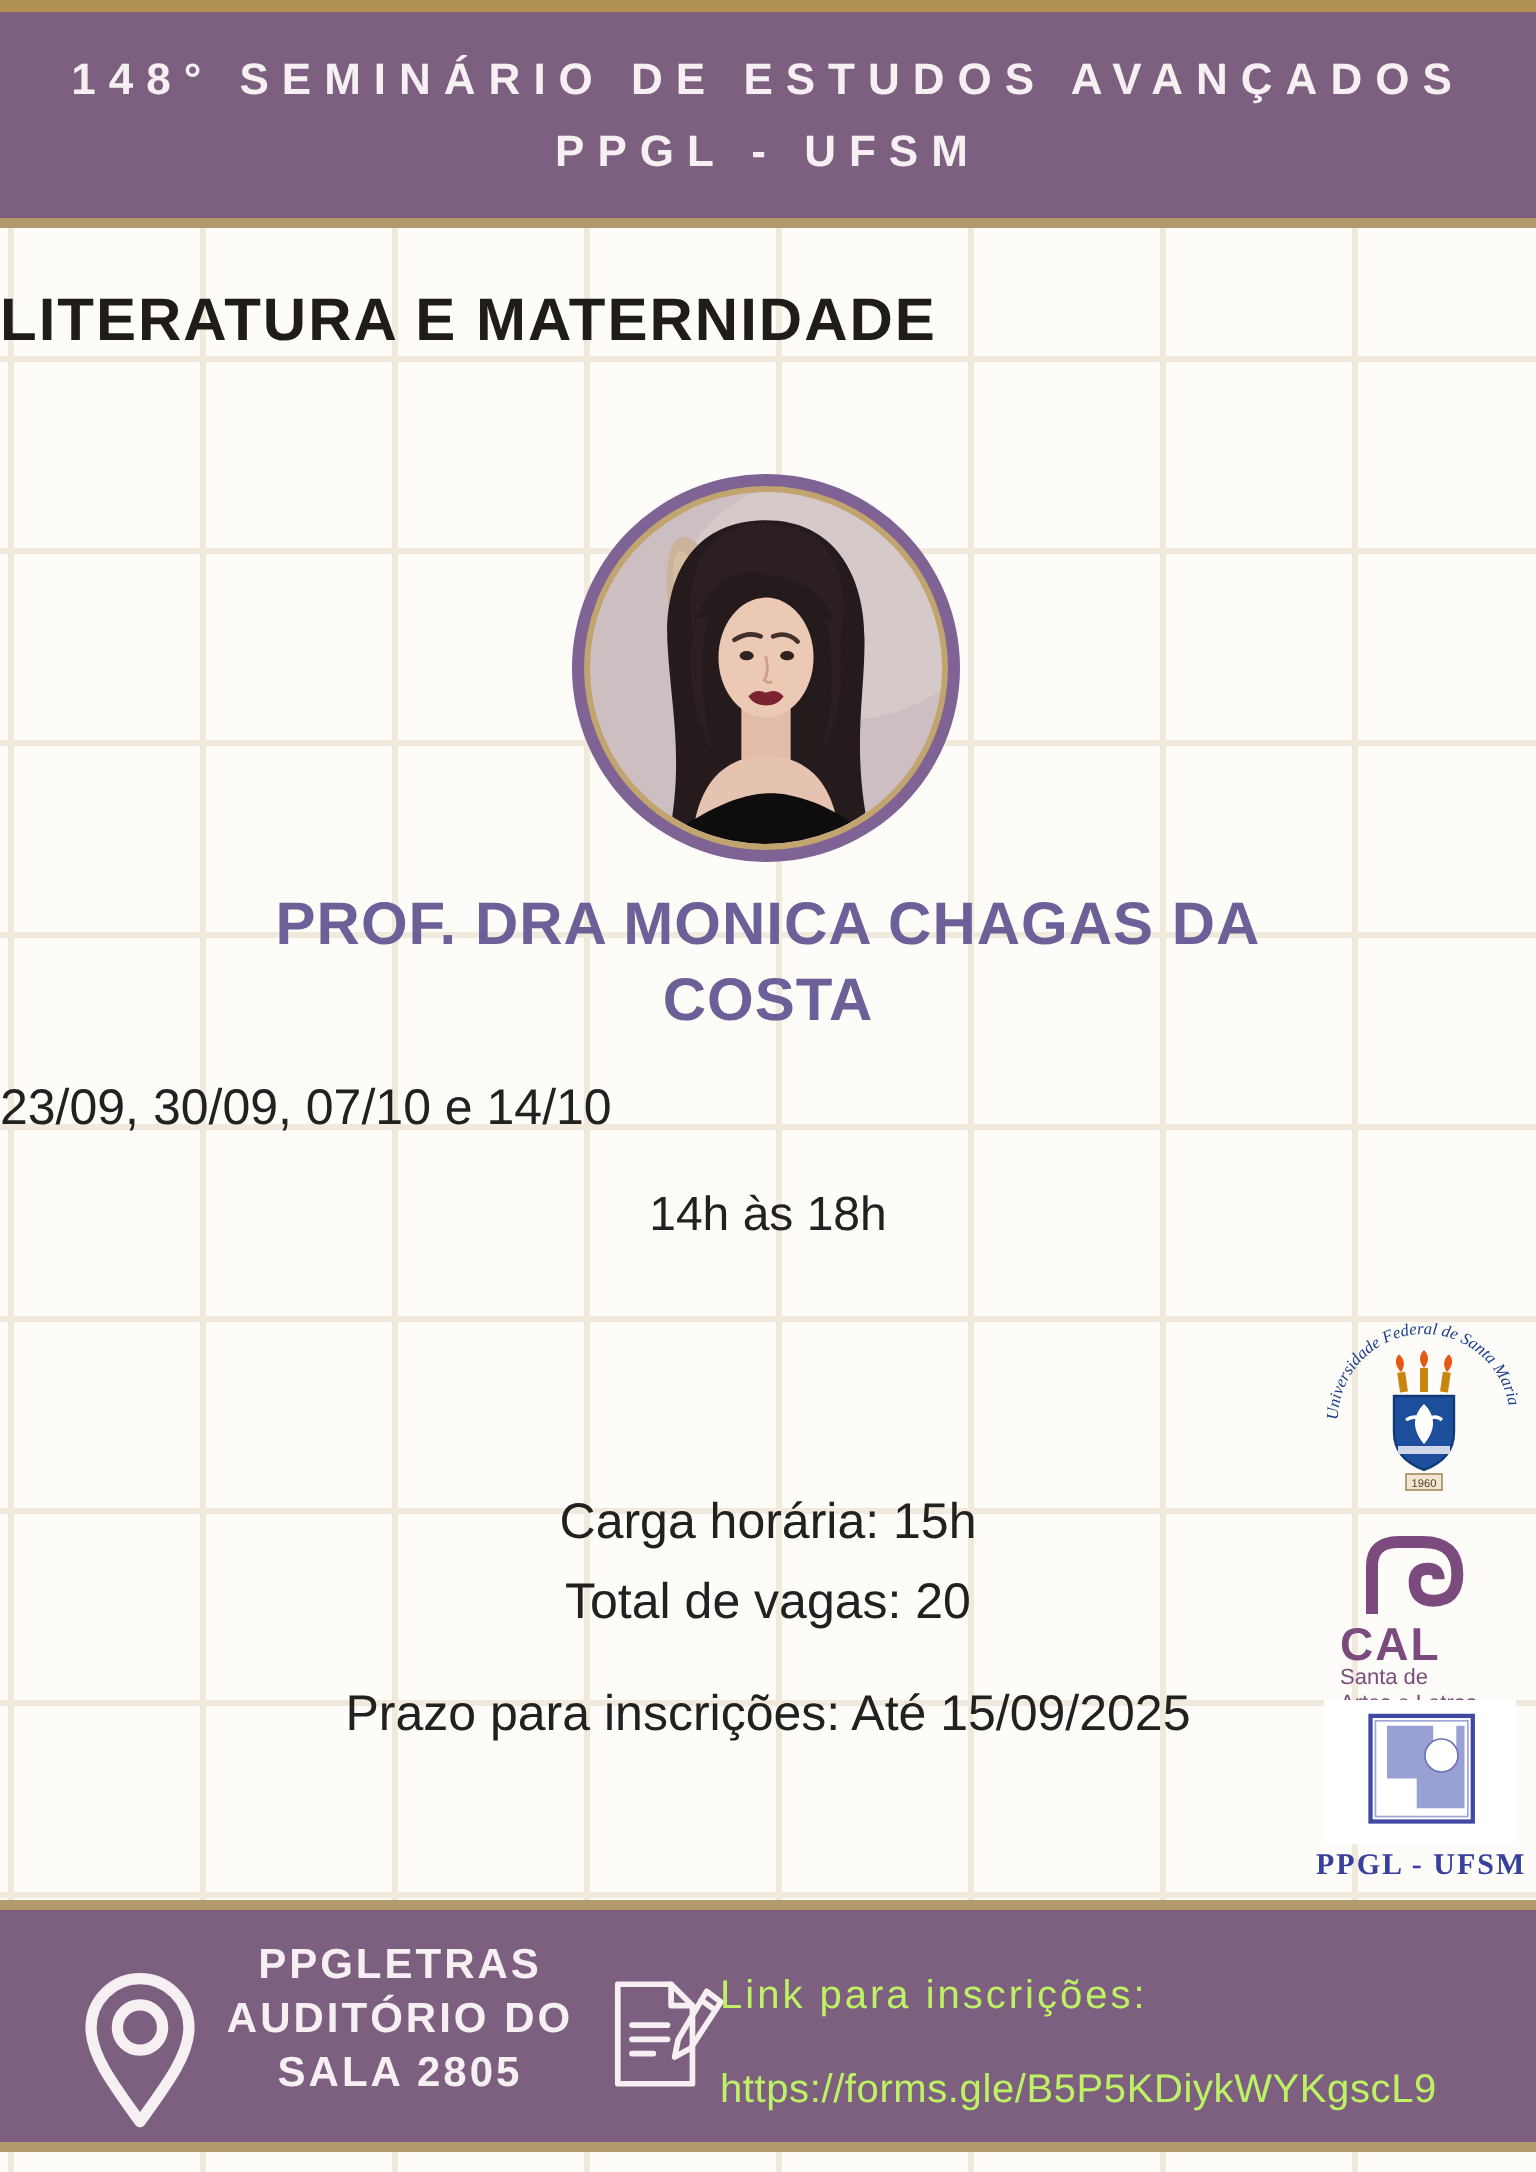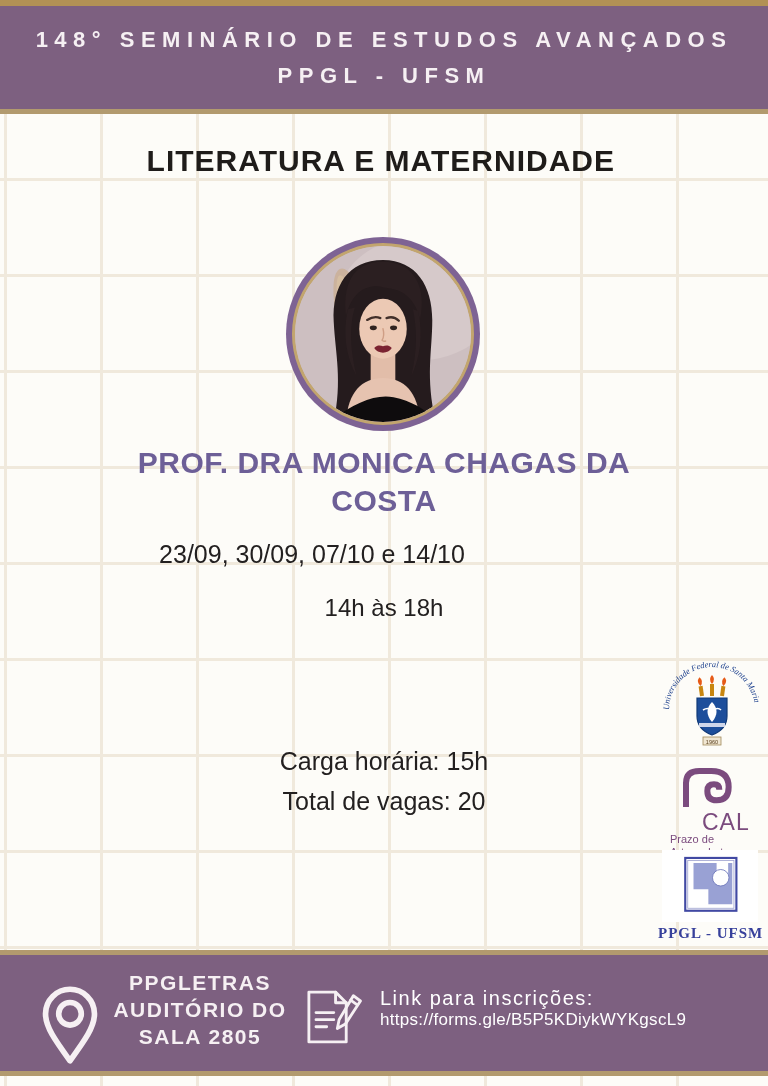--- a/index.html
+++ b/index.html
@@ -22,69 +22,69 @@
     border-top:6px solid #b29155; border-bottom:5px solid #b29a6e;
     display:flex; flex-direction:column; align-items:center; justify-content:center; gap:10px;
   }
   .band-line { color:#f6f0f3; font-weight:700; font-size:22px; letter-spacing:6.5px; white-space:nowrap; }
   .bottom-band {
     top:950px; height:126px;
     border-top:5px solid #b29a6e; border-bottom:5px solid #b29a6e;
   }
   
   .event-title {
-    position:absolute; top:144px; left:0; width:615px; text-align:right;
+    position:absolute; top:144px; left:0; width:615px; text-align:left;
     font-size:30px; font-weight:800; letter-spacing:1px; color:#1f1c1a;
   }
   .photo {
     position:absolute; left:292px; top:243px; width:182px; height:182px;
     border-radius:50%; overflow:hidden;
     border:3px solid #c2a56e;
     box-shadow:0 0 0 6px #7e6394;
     background:#cdbfc1;
   }
   .photo svg { display:block; width:100%; height:100%; }
   .speaker-name {
     position:absolute; top:444px; left:124px; width:520px; text-align:center;
     font-size:30px; line-height:38px; font-weight:800; letter-spacing:0.5px; color:#6d5f97;
   }
   .dates {
-    position:absolute; top:540px; left:0; width:624px; text-align:center;
+    position:absolute; top:540px; left:0; width:624px; text-align:left;
     font-size:25px; color:#232020;
   }
   .time {
     position:absolute; top:594px; left:0; width:768px; text-align:center;
     font-size:24px; color:#232020;
   }
   .detail { position:absolute; left:0; width:768px; text-align:center; font-size:25px; color:#232020; }
   .detail-1 { top:747px; }
   .detail-2 { top:787px; }
   .detail-3 { top:843px; }
   
   .ufsm-logo { position:absolute; left:662px; top:660px; width:100px; height:100px; }
   .ufsm-logo svg { width:100%; height:100%; }
   .cal-logo { position:absolute; left:670px; top:763px; width:94px; text-align:left; }
   .cal-logo svg { width:72px; height:48px; display:block; margin-left:2px; }
-  .cal-acronym { font-size:23px; font-weight:400; color:#7b4b7e; letter-spacing:1px; line-height:22px;margin-left:32px; }
+  .cal-acronym { font-size:23px; font-weight:700; color:#7b4b7e; letter-spacing:1px; line-height:22px; }
   .cal-sub { font-size:11px; line-height:12.5px; color:#7b4b7e; }
   .cal-ufsm { font-size:11px; color:#a59ba9; margin-top:1px; }
   .ppgl-logo { position:absolute; left:658px; top:850px; width:104px; text-align:center; }
   .ppgl-box { background:#ffffff; width:96px; height:72px; margin:0 auto; display:flex; align-items:center; justify-content:center; }
   .ppgl-box svg { width:84px; height:66px; }
   .ppgl-caption { font-family:"Liberation Serif","DejaVu Serif",serif; font-size:15px; font-weight:600; color:#37409b; letter-spacing:1px; margin-top:3px; white-space:nowrap; }
   
   .pin-icon { position:absolute; left:38px; top:30px; width:64px; height:82px; }
   .location-block {
     position:absolute; left:100px; top:14px; width:200px; text-align:center;
     color:#f6f0f3; font-size:21px; line-height:27px; font-weight:600; letter-spacing:1.5px;
   }
   .form-icon { position:absolute; left:300px; top:32px; width:64px; height:60px; }
-  .link-block { position:absolute; left:380px; top:32px; color:#ffffff; }
+  .link-block { position:absolute; left:360px; top:32px; color:#bef264; }
   .link-label { font-size:20px; letter-spacing:1.5px; }
-  .link-url { font-size:17px; letter-spacing:0.3px; margin-top:0; white-space:nowrap; }
+  .link-url { font-size:20px; letter-spacing:0.3px; margin-top:24px; white-space:nowrap; }
 </style>
 </head>
 <body>
 
 <div class="poster">
 
   <header class="band top-band">
     <div class="band-line">148° SEMINÁRIO DE ESTUDOS AVANÇADOS</div>
     <div class="band-line">PPGL - UFSM</div>
   </header>
@@ -130,20 +130,21 @@
       </g>
     </svg>
   </div>
 
   <h2 class="speaker-name">PROF. DRA MONICA CHAGAS DA COSTA</h2>
   <div class="dates">23/09, 30/09, 07/10 e 14/10</div>
   <div class="time">14h às 18h</div>
 
   <div class="detail detail-1">Carga horária: 15h</div>
   <div class="detail detail-2">Total de vagas: 20</div>
+  <div class="detail detail-3">Prazo para inscrições: Até 15/09/2025</div>
 
   <div class="ufsm-logo">
     <svg viewBox="0 0 100 100" aria-hidden="true">
       <defs>
         <path id="ufsm-circ" d="M50,50 m-43,0 a43,43 0 1,1 86,0 a43,43 0 1,1 -86,0"></path>
       </defs>
       <text font-size="8.4" font-style="italic" fill="#1a3e8c" font-family="Liberation Serif, DejaVu Serif, serif">
         <textPath href="#ufsm-circ">Universidade Federal de Santa Maria</textPath>
       </text>
 
@@ -169,21 +170,21 @@
       <rect x="41" y="77" width="18" height="8" fill="#f0e6d2" stroke="#a08a5a" stroke-width="0.8"></rect>
       <text x="50" y="83.5" font-size="5.6" text-anchor="middle" fill="#5c4322">1960</text>
     </svg>
   </div>
 
   <div class="cal-logo">
     <svg viewBox="0 0 90 72" aria-hidden="true">
       <path d="M12 66 L12 30 Q12 12 32 12 L50 12 Q76 12 76 36 Q76 56 58 56 Q44 56 44 42 Q44 32 54 32 Q62 32 62 40" fill="none" stroke="#7b4b7e" stroke-width="9"></path>
     </svg>
     <div class="cal-acronym">CAL</div>
-    <div class="cal-sub">Prazo de</div>
+    <div class="cal-sub">Santa de</div>
     <div class="cal-sub">Artes e Letras</div>
     <div class="cal-ufsm">UFSM</div>
   </div>
 
   <div class="ppgl-logo">
     <div class="ppgl-box">
       <svg viewBox="0 0 100 80" aria-hidden="true">
         <rect x="20" y="6" width="62" height="64" fill="none" stroke="#4149a3" stroke-width="2.6"></rect>
         <rect x="23" y="9" width="56" height="58" fill="none" stroke="#4149a3" stroke-width="1" opacity="0.5"></rect>
         <path d="M30 12 H58 V26 H72 V12 H77 V62 H48 V44 H30 Z" fill="#8e97cf" opacity="0.9"></path>

